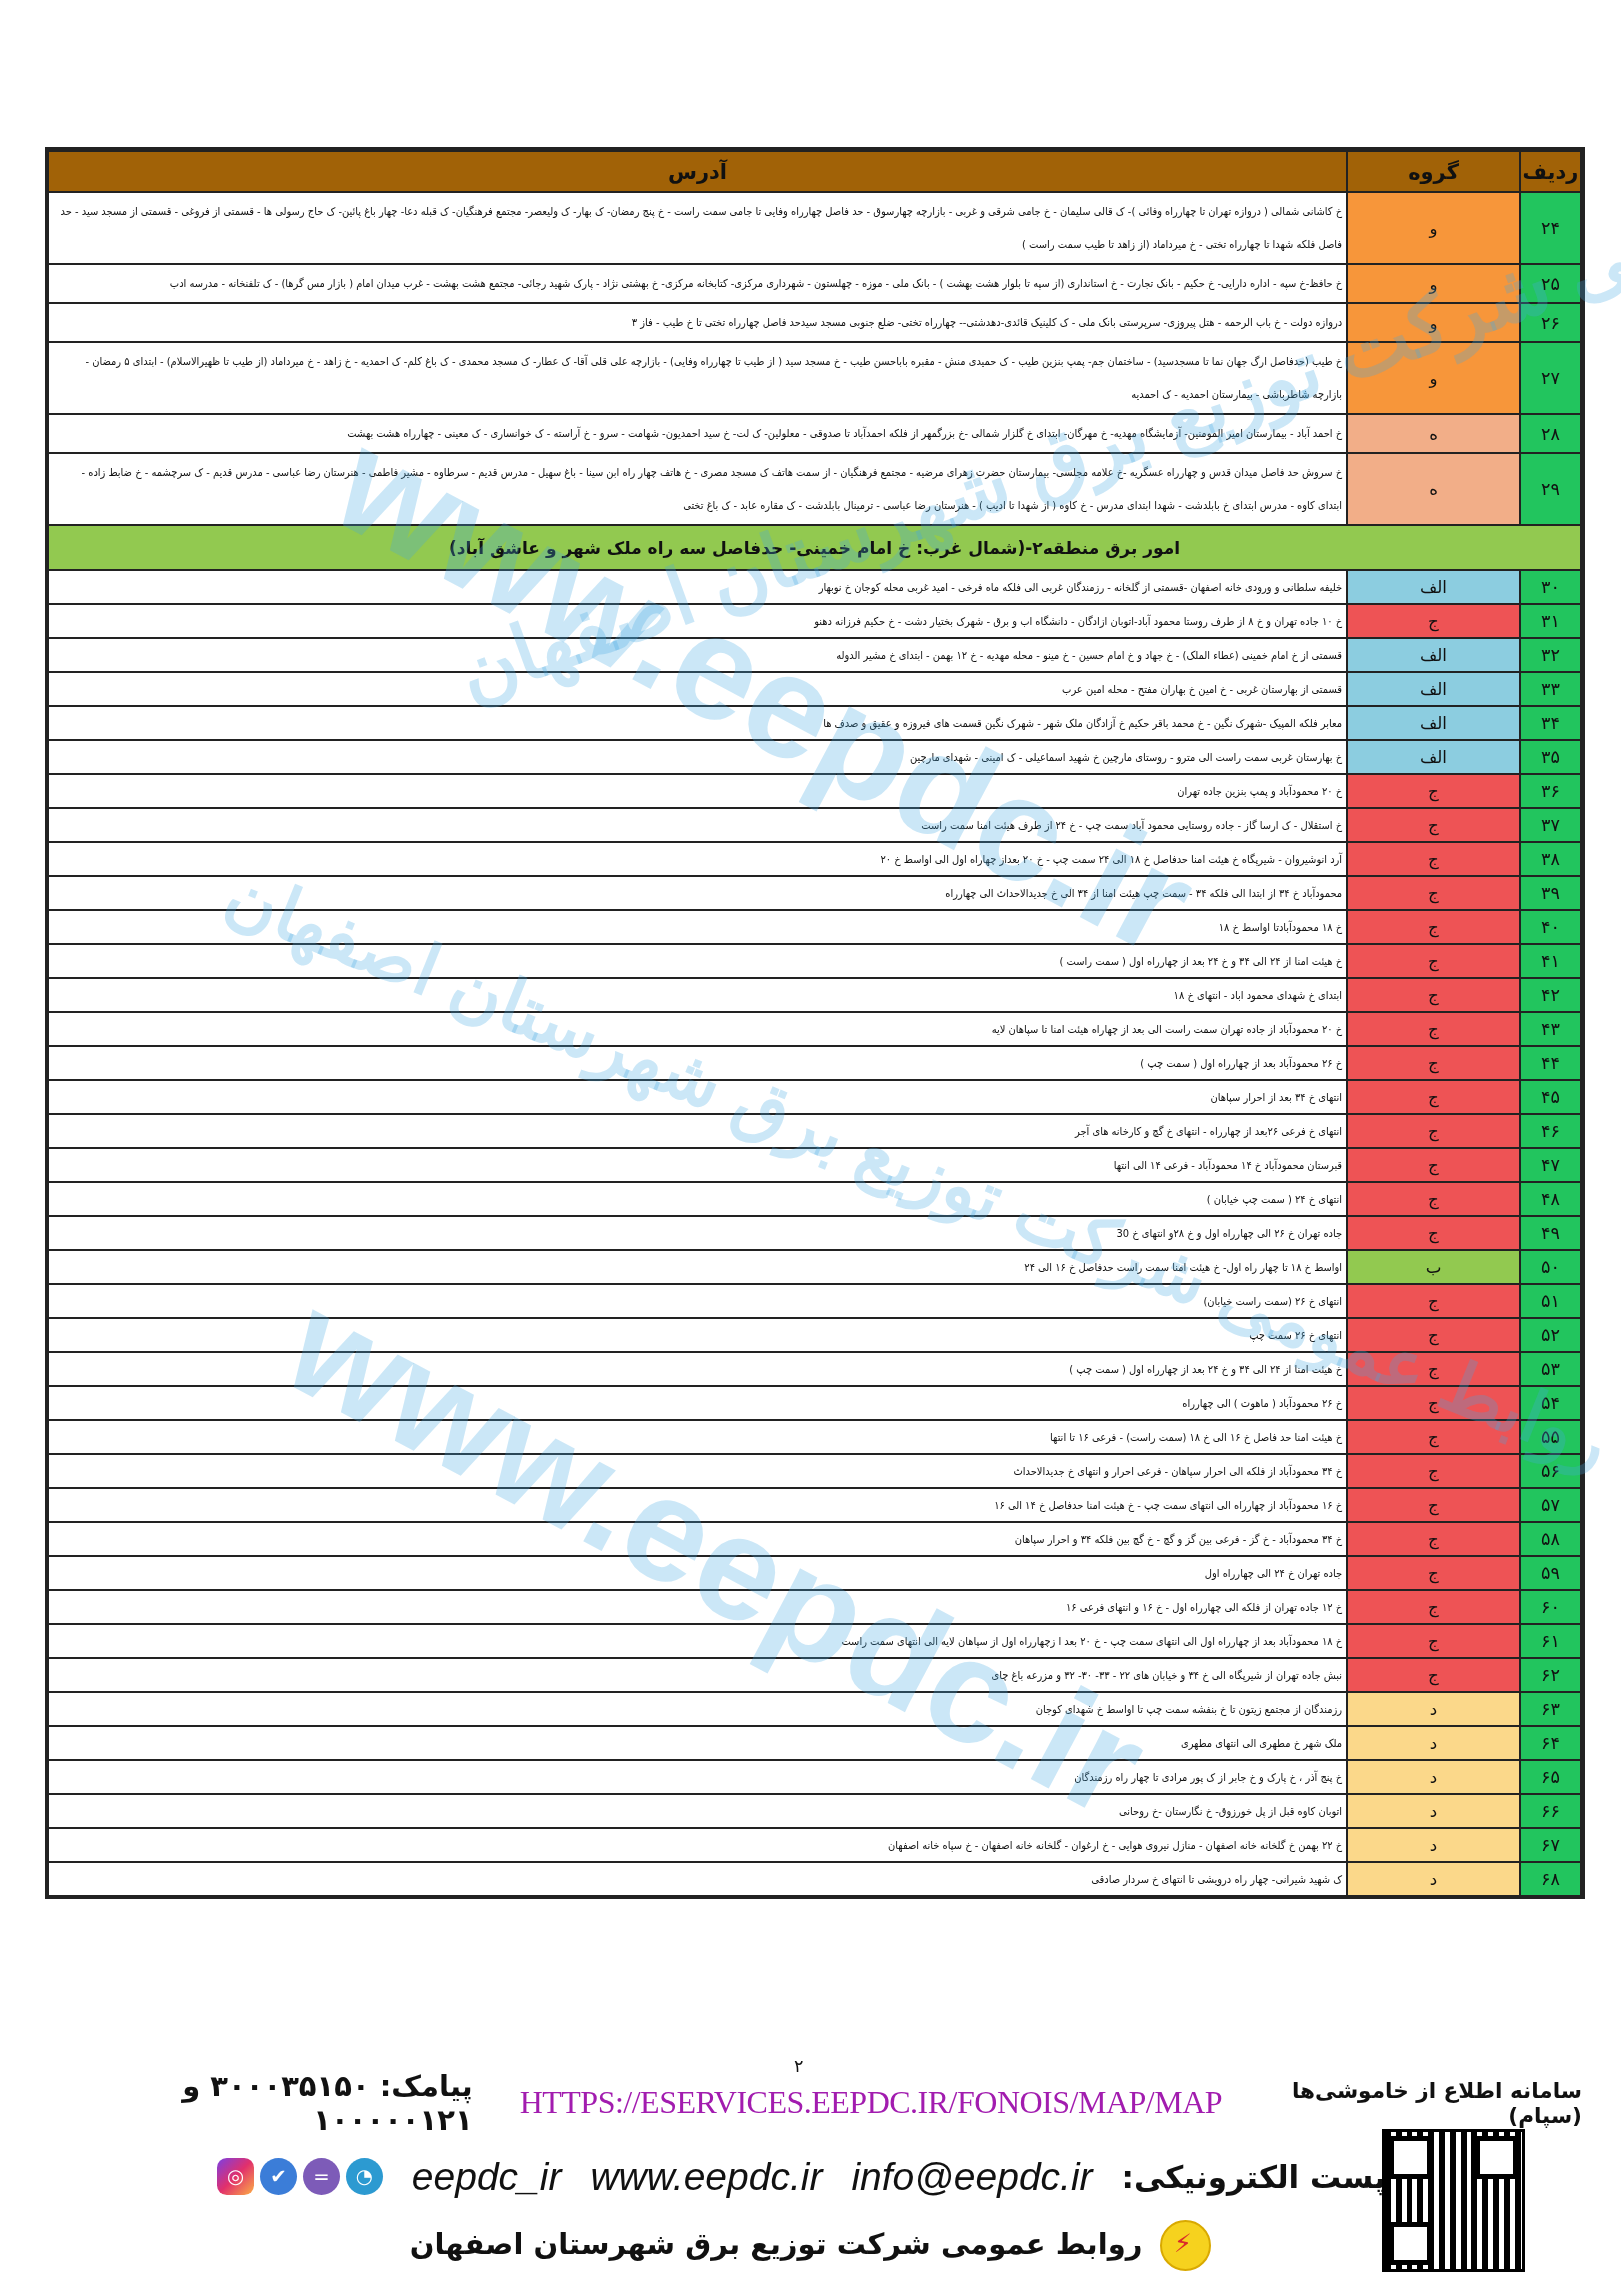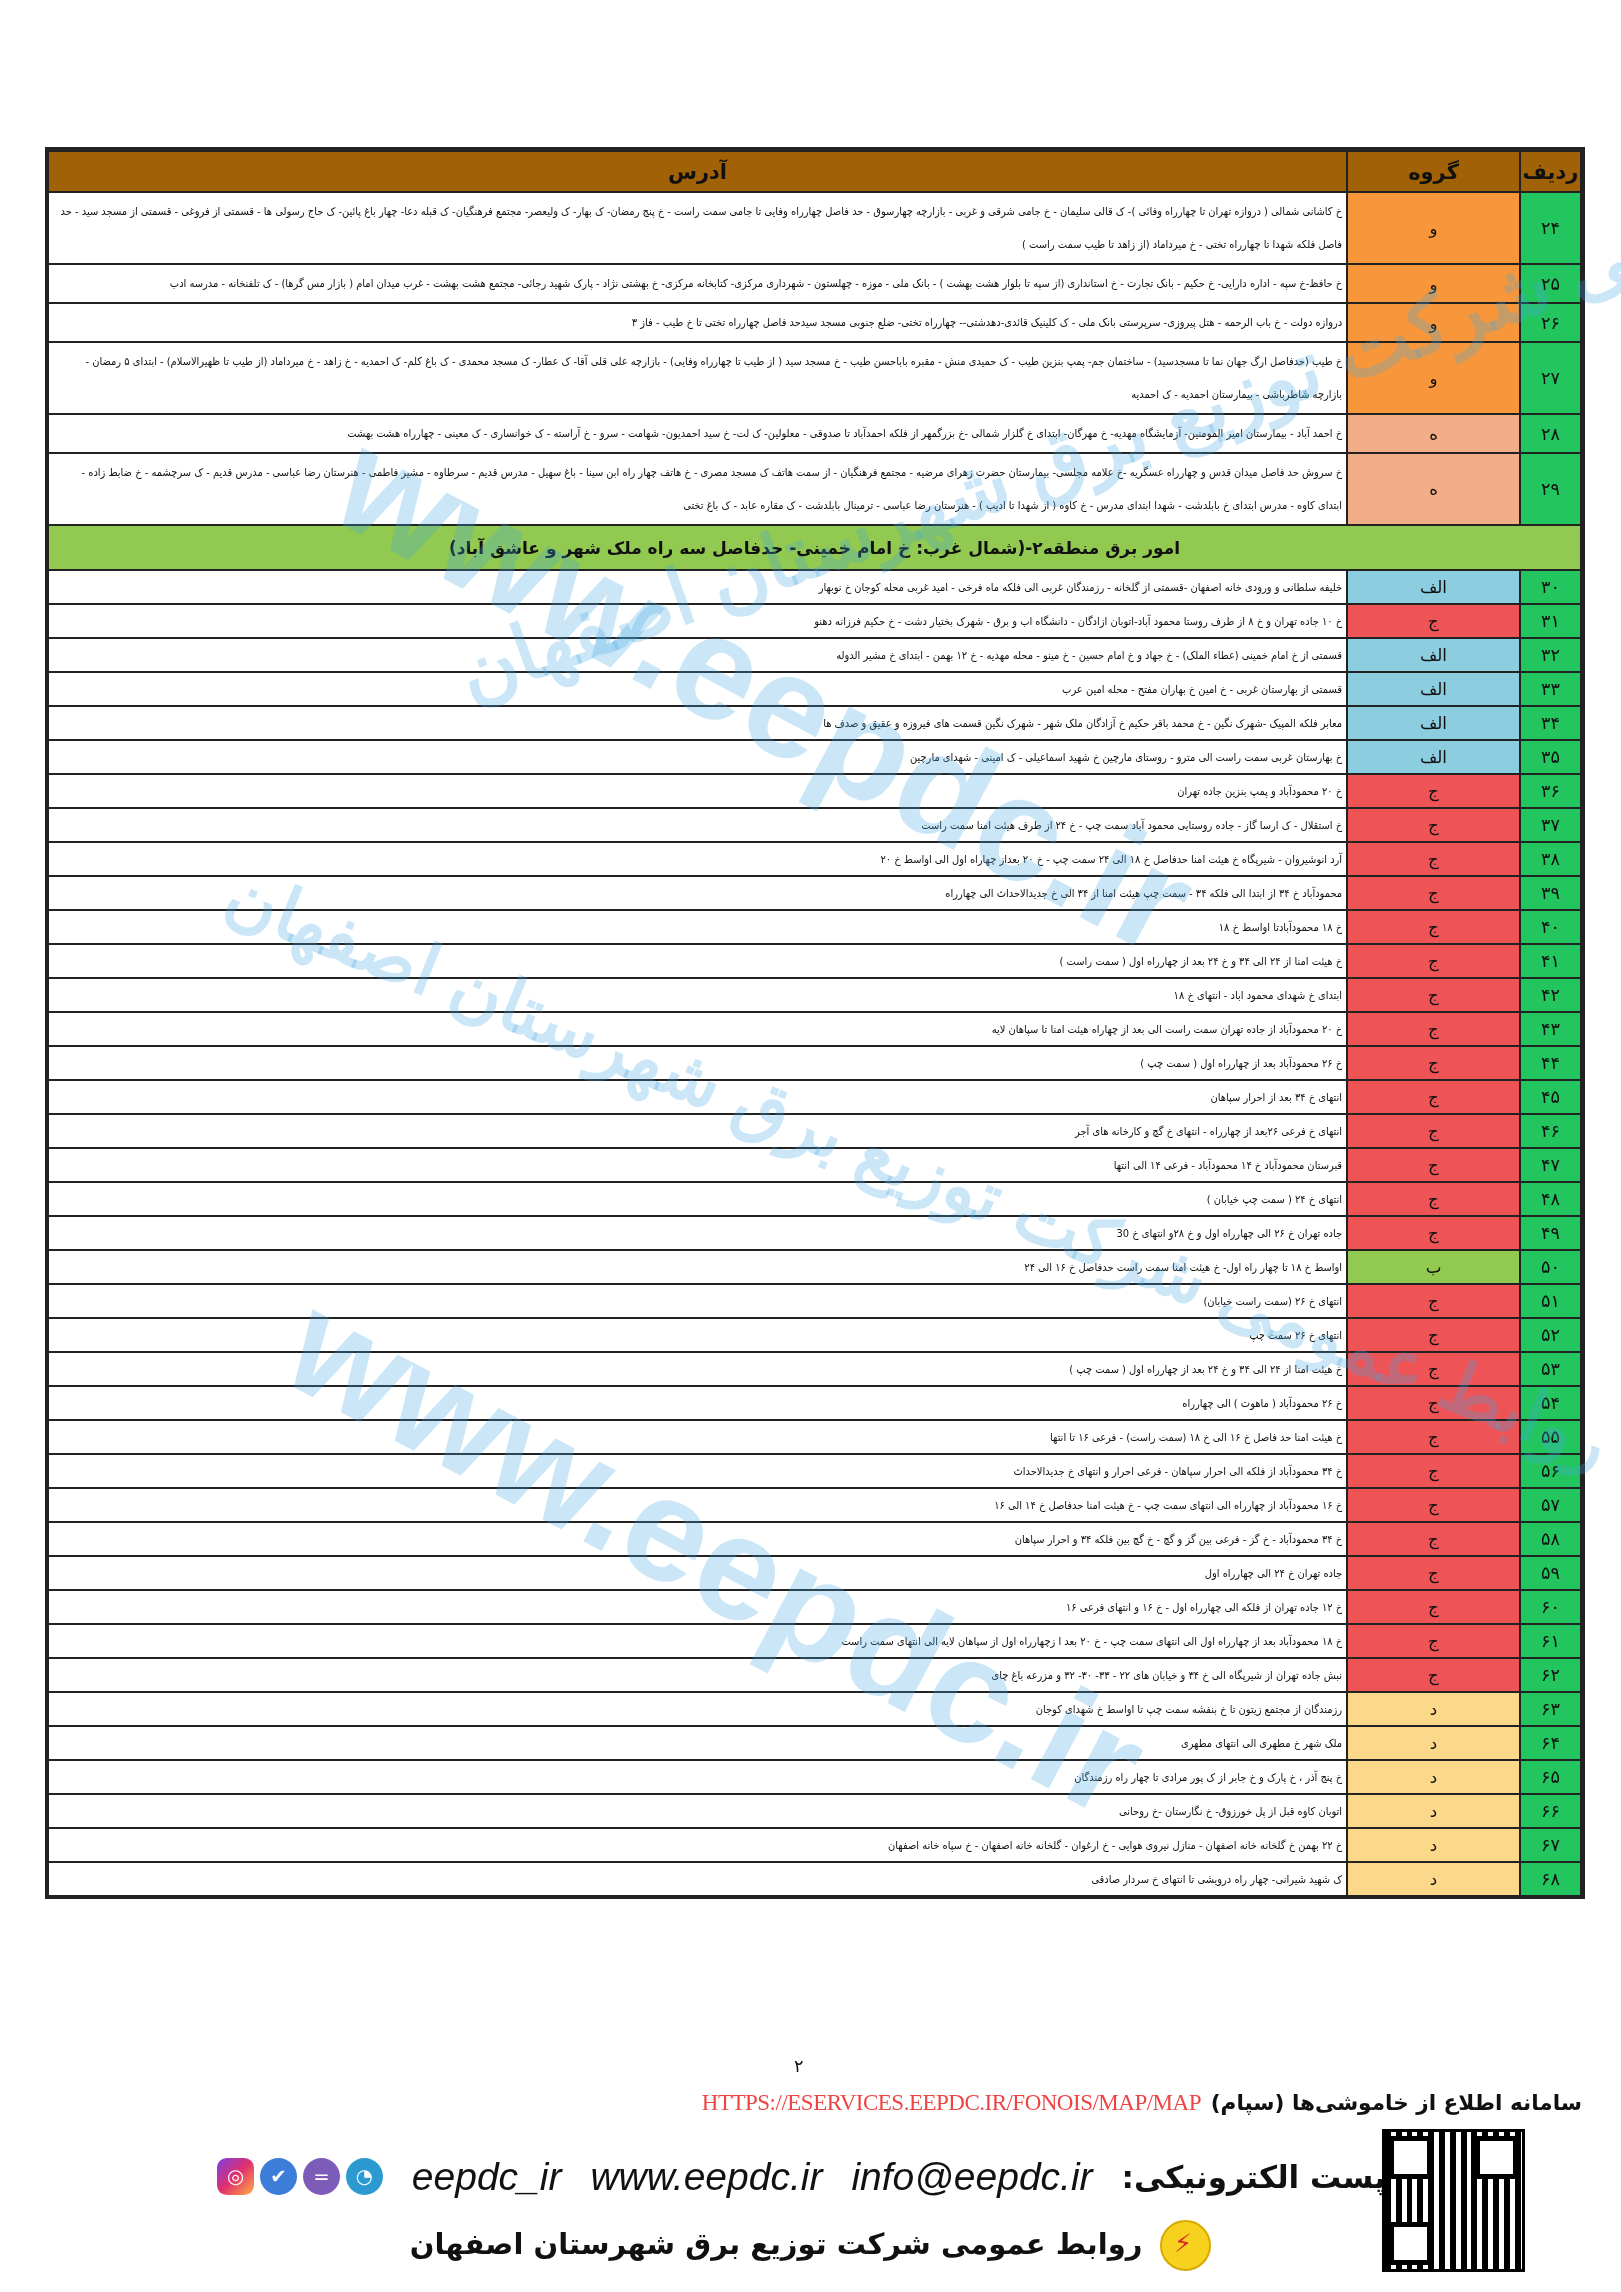--- a/index.html
+++ b/index.html
@@ -42,21 +42,21 @@
   }
   .page-no {
     position: absolute; left: 794px; top: 2056px; font-size: 17.6px;
   }
   .footer-line1 {
     position: absolute; top: 2083px; left: 39px; right: 39px; height: 39px;
     direction: rtl; display: flex; align-items: center;
   }
   .spam-label { font-size: 21.6px; font-weight: bold; margin-left: 9.8px; }
   .spam-link {
-    color: #ef4444; font-family: "Liberation Serif", serif; font-size: 23px;
+    color: #a21caf; font-family: "Liberation Serif", serif; font-size: 32px;
     letter-spacing: -0.5px; margin-left: 47px;
   }
   .sms { font-size: 29px; font-weight: bold; font-family: "DejaVu Sans", sans-serif; }
   .footer-line2 {
     position: absolute; top: 2147px; left: 54px; right: 235px; height: 59px;
     direction: rtl; display: flex; align-items: center; gap: 29px;
   }
   .email-label { font-size: 31px; font-weight: bold; }
   .contact {
     font-family: "Liberation Sans", sans-serif; font-style: italic; font-size: 39px;
@@ -352,20 +352,21 @@
         </tr>
       </tbody>
   </table>
 </div>
 
 <div class="page-no">۲</div>
 
 <div class="footer-line1">
   <span class="spam-label">سامانه اطلاع از خاموشی‌ها (سپام)</span>
   <span class="spam-link">HTTPS://ESERVICES.EEPDC.IR/FONOIS/MAP/MAP</span>
+  <span class="sms">پیامک: ۳۰۰۰۳۵۱۵۰ و ۱۰۰۰۰۰۱۲۱</span>
 </div>
 
 <div class="footer-line2">
   <span class="email-label">پست الکترونیکی:</span>
   <span class="contact">info@eepdc.ir</span>
   <span class="contact">www.eepdc.ir</span>
   <span class="contact">eepdc_ir</span>
   <span class="social">
     <span class="ic-insta">◎</span>
     <span class="ic-tick">✔</span>

